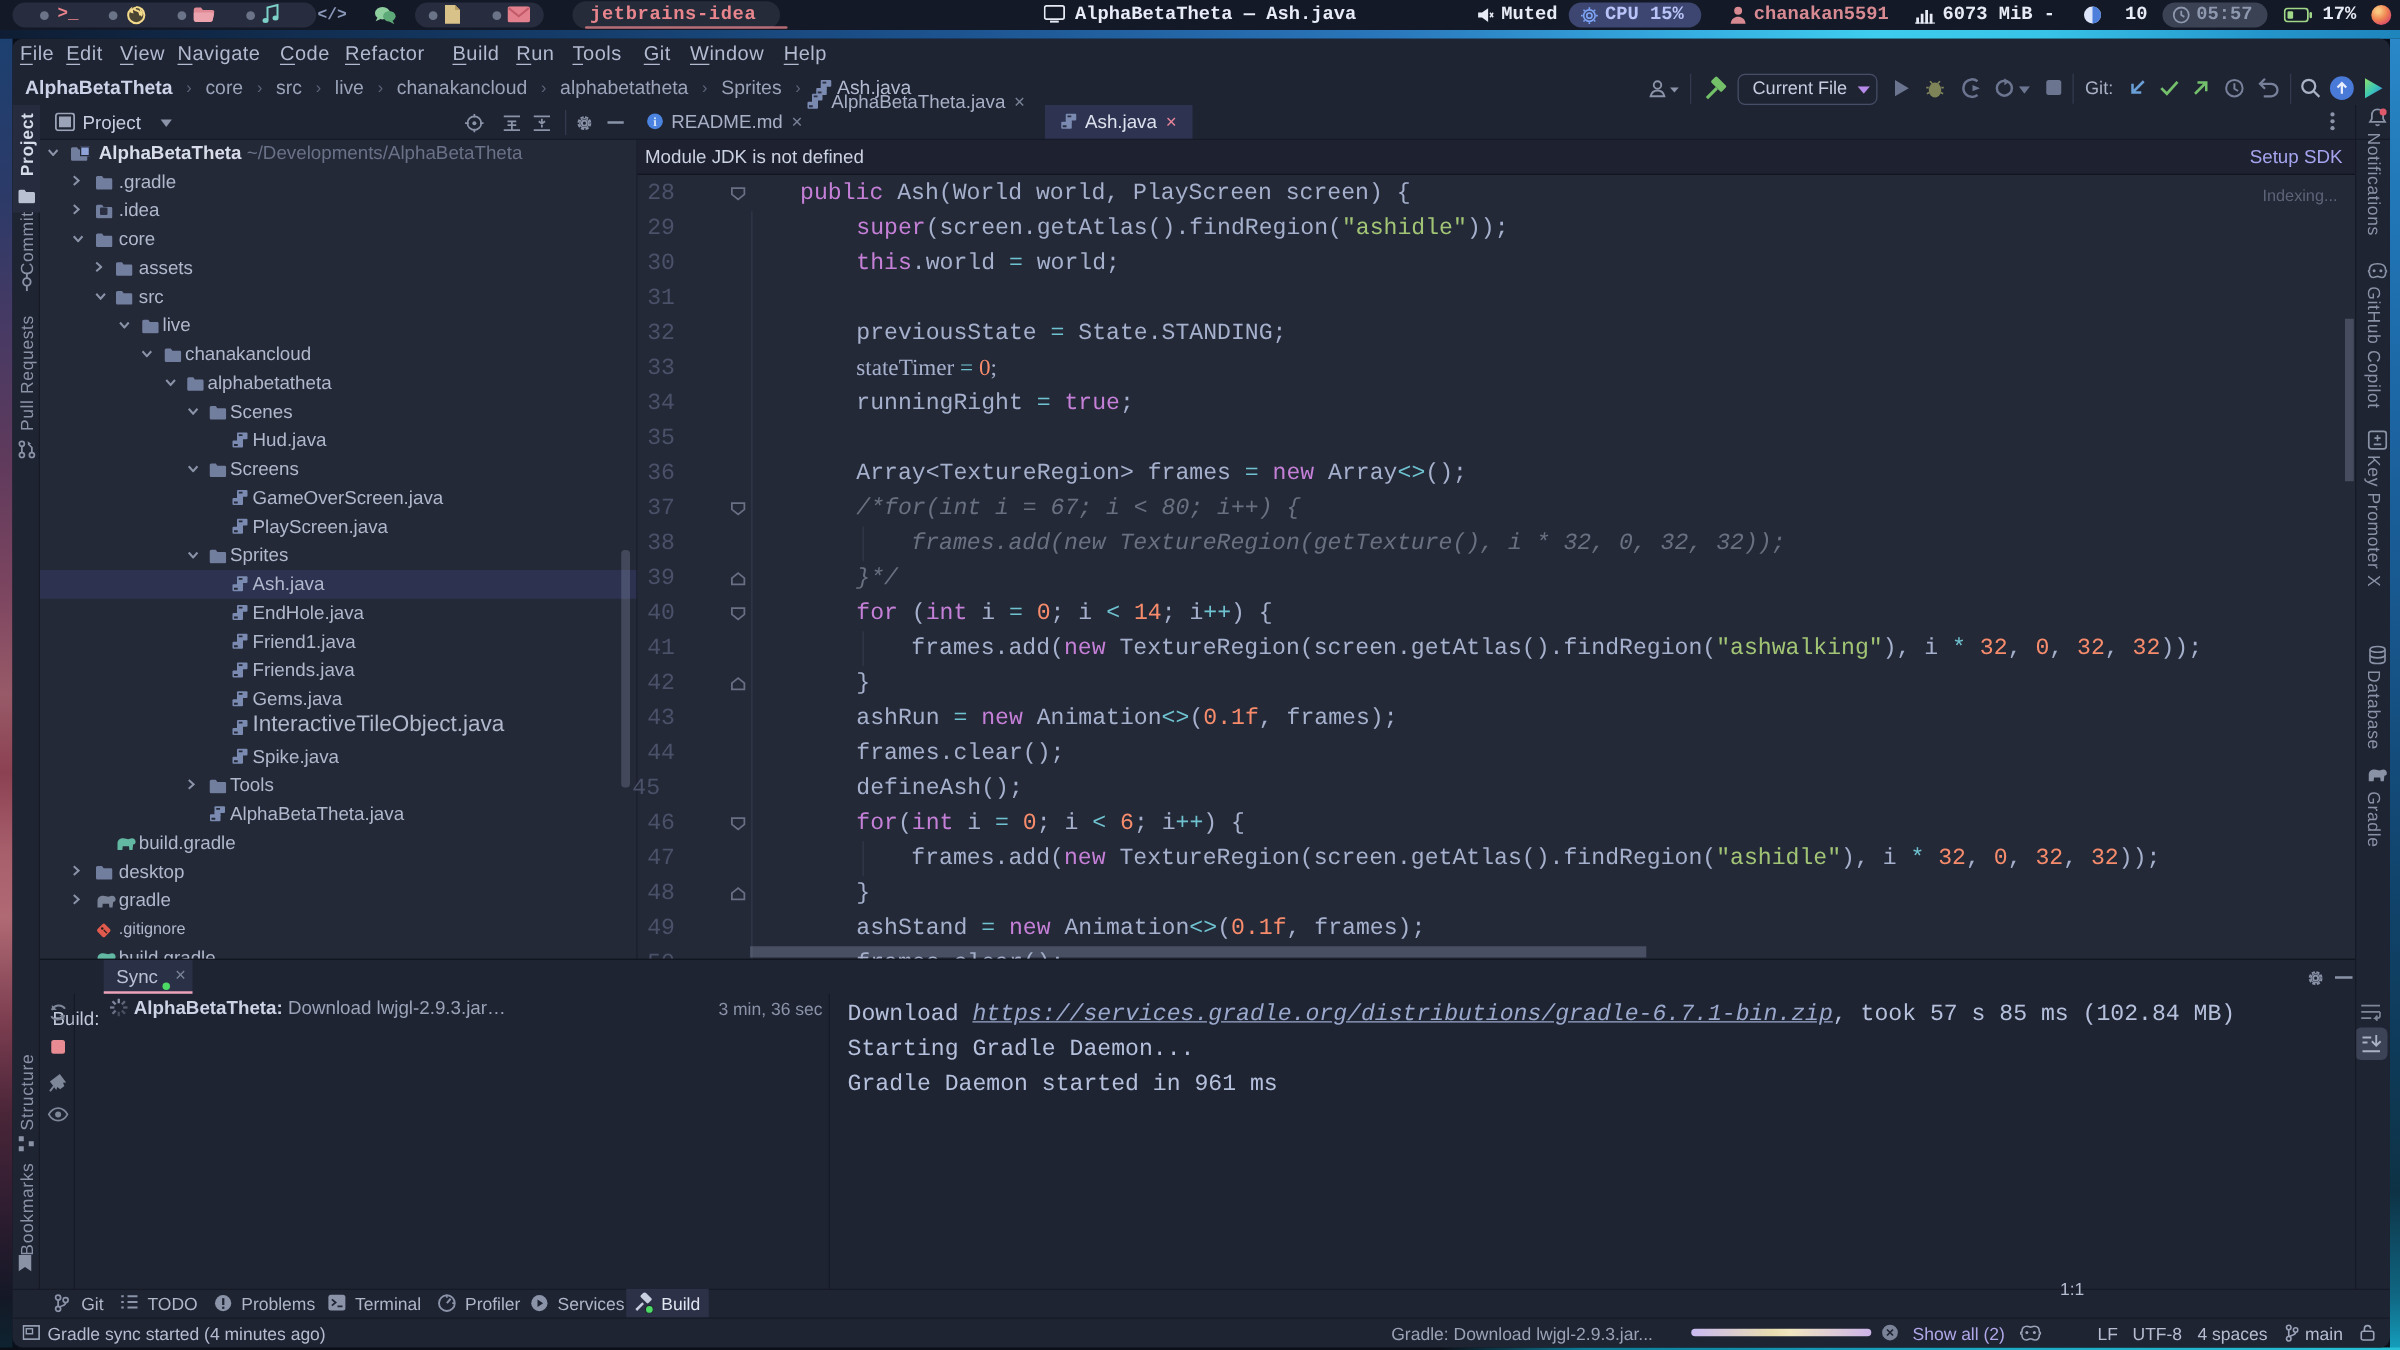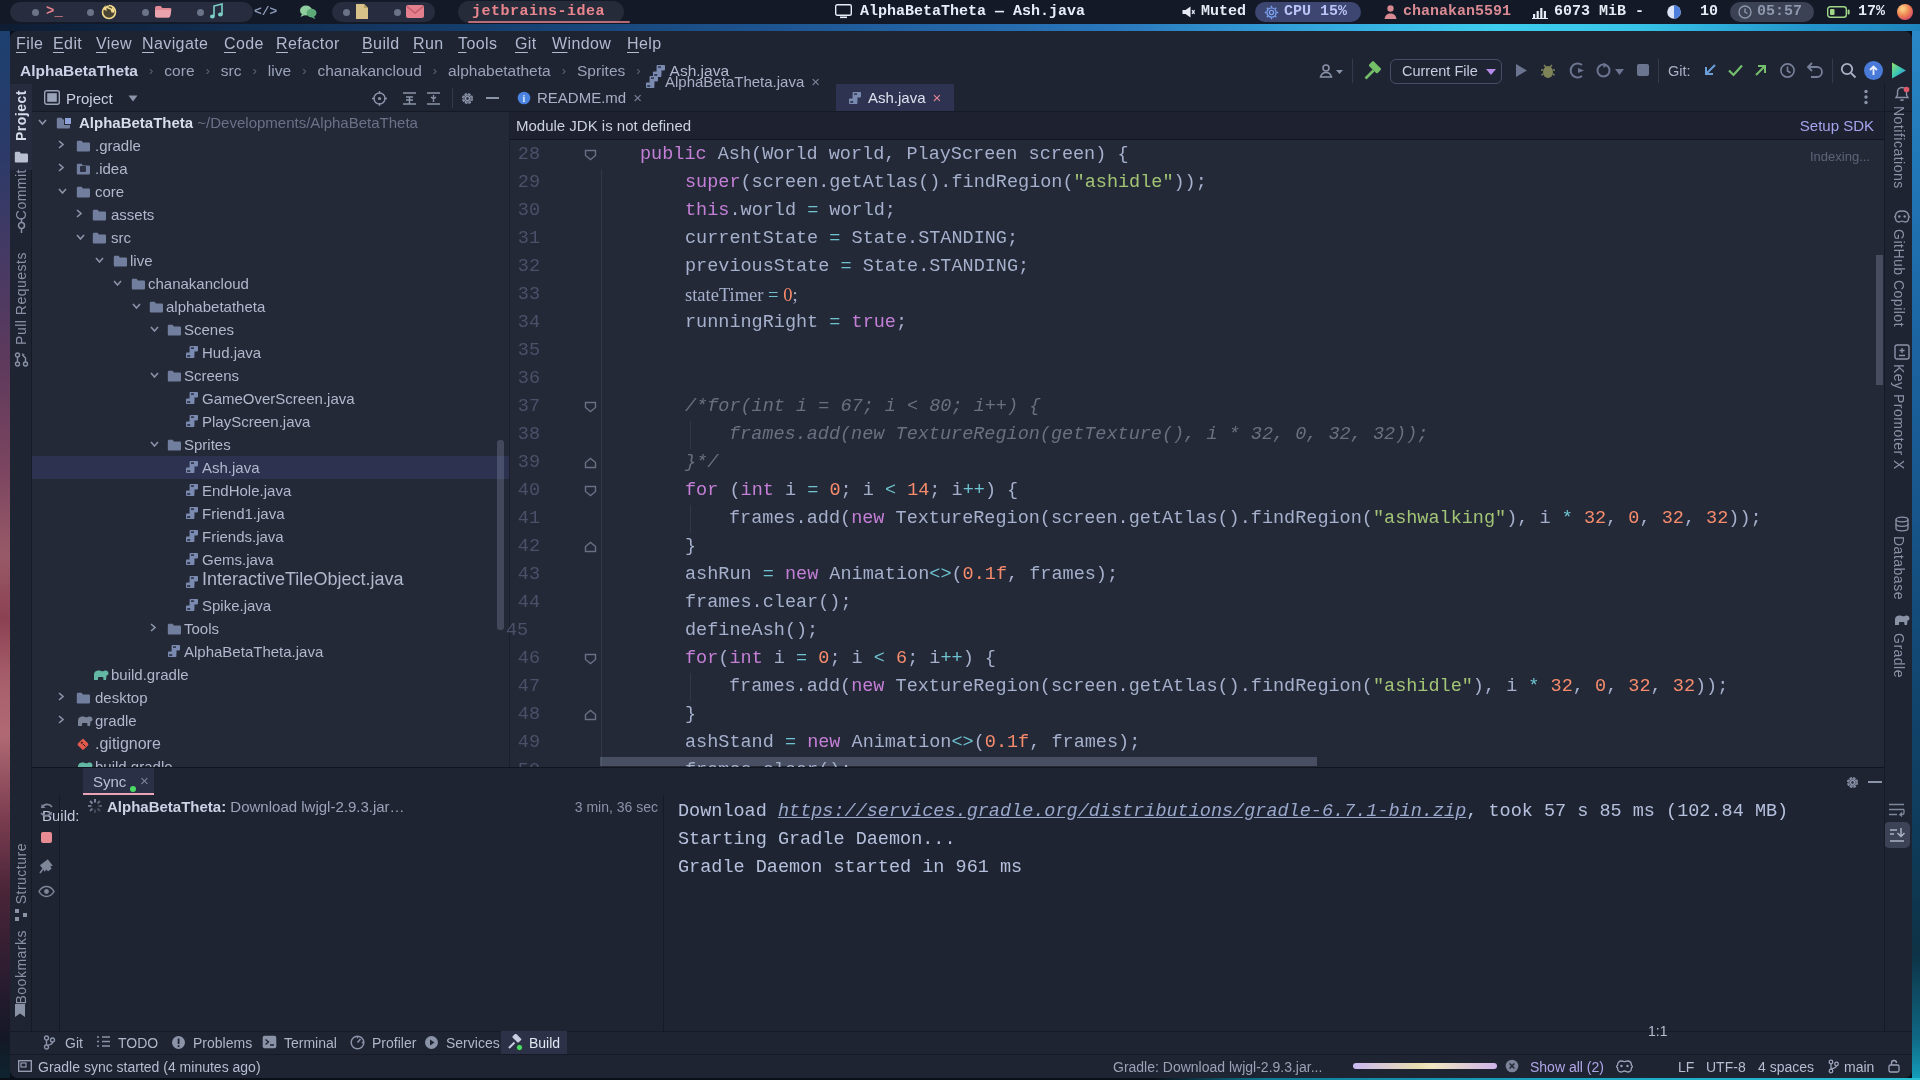--- a/index.html
+++ b/index.html
@@ -655,21 +655,21 @@
       </svg>
     </div>
     <div class="abs" style="left:85px;top:681px;color:#b0b8cc;font-size:15px;white-space:nowrap;">gradle</div>
     <div class="abs" style="left:66px;top:706px;width:14px;height:14px;">
       <svg width="14" height="14">
         <rect x="3" y="3" width="8.5" height="8.5" rx="1.5" transform="rotate(45 7 7)" fill="#e05a4e"></rect>
         <circle cx="5.8" cy="5.8" r="1" fill="#2a1e1c"></circle>
         <path d="M7 7l2.5 2.5" stroke="#2a1e1c" stroke-width="1"></path>
       </svg>
     </div>
-    <div class="abs" style="left:85px;top:704px;color:#b0b8cc;font-size:16px;white-space:nowrap;">.gitignore</div>
+    <div class="abs" style="left:85px;top:704px;color:#b0b8cc;font-size:13px;white-space:nowrap;">.gitignore</div>
     <div class="abs" style="left:66px;top:730px;width:17px;height:12px;">
       <svg width="17" height="12">
         <path d="M2 11V5.5C2 3 4 1.5 6.5 1.5c2 0 3 .8 4 .8s1.8-.8 3-.8c1.8 0 3 1.3 3 3 0 1.2-.8 2-2 2l-.5 4.5h-2.5l-.3-3h-5l-.3 3z" fill="#62b8a2"></path>
       </svg>
     </div>
     <div class="abs" style="left:85px;top:727px;color:#b0b8cc;font-size:15px;white-space:nowrap;">build.gradle</div>
     <div class="abs" style="left:487px;top:409px;width:7px;height:190px;background:rgba(160,170,195,0.25);border-radius:3px;"></div>
     <div class="abs" style="left:499px;top:81px;width:1px;height:655px;background:#1b1f2c;"></div>
     <div class="abs" style="left:500px;top:81px;width:1374px;height:28px;background:#1d2130;border-bottom:1px solid #12151f;"></div>
     <div class="abs" style="left:506px;top:86px;color:#ccd2e2;font-size:15px;">Module JDK is not defined</div>
@@ -679,30 +679,30 @@
     <div class="abs" style="left:680px;top:390px;width:1px;height:28px;background:#323849;"></div>
     <div class="abs" style="left:680px;top:474px;width:1px;height:28px;background:#323849;"></div>
     <div class="abs" style="left:680px;top:642px;width:1px;height:28px;background:#323849;"></div>
     <div class="abs" style="left:484px;top:113px;width:46px;text-align:right;color:#4a5168;font-family:'Liberation Mono',monospace;font-size:18.5px;">28</div>
     <div class="abs" style="left:630px;top:110px;font-family:'Liberation Mono',monospace;font-size:18.5px;line-height:28px;color:#a5b0cc;white-space:pre;"><i class="k">public</i> Ash(World world, PlayScreen screen) {</div>
     <div class="abs" style="left:484px;top:141px;width:46px;text-align:right;color:#4a5168;font-family:'Liberation Mono',monospace;font-size:18.5px;">29</div>
     <div class="abs" style="left:675px;top:138px;font-family:'Liberation Mono',monospace;font-size:18.5px;line-height:28px;color:#a5b0cc;white-space:pre;"><i class="k">super</i>(screen.getAtlas().findRegion(<i class="s">"ashidle"</i>));</div>
     <div class="abs" style="left:484px;top:169px;width:46px;text-align:right;color:#4a5168;font-family:'Liberation Mono',monospace;font-size:18.5px;">30</div>
     <div class="abs" style="left:675px;top:166px;font-family:'Liberation Mono',monospace;font-size:18.5px;line-height:28px;color:#a5b0cc;white-space:pre;"><i class="k">this</i>.world <i class="o">=</i> world;</div>
     <div class="abs" style="left:484px;top:197px;width:46px;text-align:right;color:#4a5168;font-family:'Liberation Mono',monospace;font-size:18.5px;">31</div>
-    <div class="abs" style="left:675px;top:194px;font-family:'Liberation Mono',monospace;font-size:18.5px;line-height:28px;color:#a5b0cc;white-space:pre;">currentState <i class="o">=</i> State.STANDING;</div>
     <div class="abs" style="left:484px;top:225px;width:46px;text-align:right;color:#4a5168;font-family:'Liberation Mono',monospace;font-size:18.5px;">32</div>
     <div class="abs" style="left:675px;top:222px;font-family:'Liberation Mono',monospace;font-size:18.5px;line-height:28px;color:#a5b0cc;white-space:pre;">previousState <i class="o">=</i> State.STANDING;</div>
     <div class="abs" style="left:484px;top:253px;width:46px;text-align:right;color:#4a5168;font-family:'Liberation Mono',monospace;font-size:18.5px;">33</div>
     <div class="abs" style="left:675px;top:250px;font-family:Liberation Serif, serif;font-size:18.5px;line-height:28px;color:#a5b0cc;white-space:pre;">stateTimer <i class="o">=</i> <i class="n">0</i>;</div>
     <div class="abs" style="left:484px;top:281px;width:46px;text-align:right;color:#4a5168;font-family:'Liberation Mono',monospace;font-size:18.5px;">34</div>
     <div class="abs" style="left:675px;top:278px;font-family:'Liberation Mono',monospace;font-size:18.5px;line-height:28px;color:#a5b0cc;white-space:pre;">runningRight <i class="o">=</i> <i class="k">true</i>;</div>
     <div class="abs" style="left:484px;top:309px;width:46px;text-align:right;color:#4a5168;font-family:'Liberation Mono',monospace;font-size:18.5px;">35</div>
     <div class="abs" style="left:675px;top:306px;font-family:'Liberation Mono',monospace;font-size:18.5px;line-height:28px;color:#a5b0cc;white-space:pre;"></div>
     <div class="abs" style="left:484px;top:337px;width:46px;text-align:right;color:#4a5168;font-family:'Liberation Mono',monospace;font-size:18.5px;">36</div>
+    <div class="abs" style="left:675px;top:334px;font-family:'Liberation Mono',monospace;font-size:18.5px;line-height:28px;color:#a5b0cc;white-space:pre;">Array&lt;TextureRegion&gt; frames <i class="o">=</i> <i class="k">new</i> Array<i class="o">&lt;&gt;</i>();</div>
     <div class="abs" style="left:484px;top:365px;width:46px;text-align:right;color:#4a5168;font-family:'Liberation Mono',monospace;font-size:18.5px;">37</div>
     <div class="abs" style="left:675px;top:362px;font-family:'Liberation Mono',monospace;font-size:18.5px;line-height:28px;color:#a5b0cc;white-space:pre;"><i class="c">/*for(int i = 67; i &lt; 80; i++) {</i></div>
     <div class="abs" style="left:484px;top:393px;width:46px;text-align:right;color:#4a5168;font-family:'Liberation Mono',monospace;font-size:18.5px;">38</div>
     <div class="abs" style="left:719px;top:390px;font-family:'Liberation Mono',monospace;font-size:18.5px;line-height:28px;color:#a5b0cc;white-space:pre;"><i class="c">frames.add(new TextureRegion(getTexture(), i * 32, 0, 32, 32));</i></div>
     <div class="abs" style="left:484px;top:421px;width:46px;text-align:right;color:#4a5168;font-family:'Liberation Mono',monospace;font-size:18.5px;">39</div>
     <div class="abs" style="left:675px;top:418px;font-family:'Liberation Mono',monospace;font-size:18.5px;line-height:28px;color:#a5b0cc;white-space:pre;"><i class="c">}*/</i></div>
     <div class="abs" style="left:484px;top:449px;width:46px;text-align:right;color:#4a5168;font-family:'Liberation Mono',monospace;font-size:18.5px;">40</div>
     <div class="abs" style="left:675px;top:446px;font-family:'Liberation Mono',monospace;font-size:18.5px;line-height:28px;color:#a5b0cc;white-space:pre;"><i class="k">for</i> (<i class="k">int</i> i <i class="o">=</i> <i class="n">0</i>; i <i class="o">&lt;</i> <i class="n">14</i>; i<i class="o">++</i>) {</div>
     <div class="abs" style="left:484px;top:477px;width:46px;text-align:right;color:#4a5168;font-family:'Liberation Mono',monospace;font-size:18.5px;">41</div>
     <div class="abs" style="left:719px;top:474px;font-family:'Liberation Mono',monospace;font-size:18.5px;line-height:28px;color:#a5b0cc;white-space:pre;">frames.add(<i class="k">new</i> TextureRegion(screen.getAtlas().findRegion(<i class="s">"ashwalking"</i>), i <i class="o">*</i> <i class="n">32</i>, <i class="n">0</i>, <i class="n">32</i>, <i class="n">32</i>));</div>

